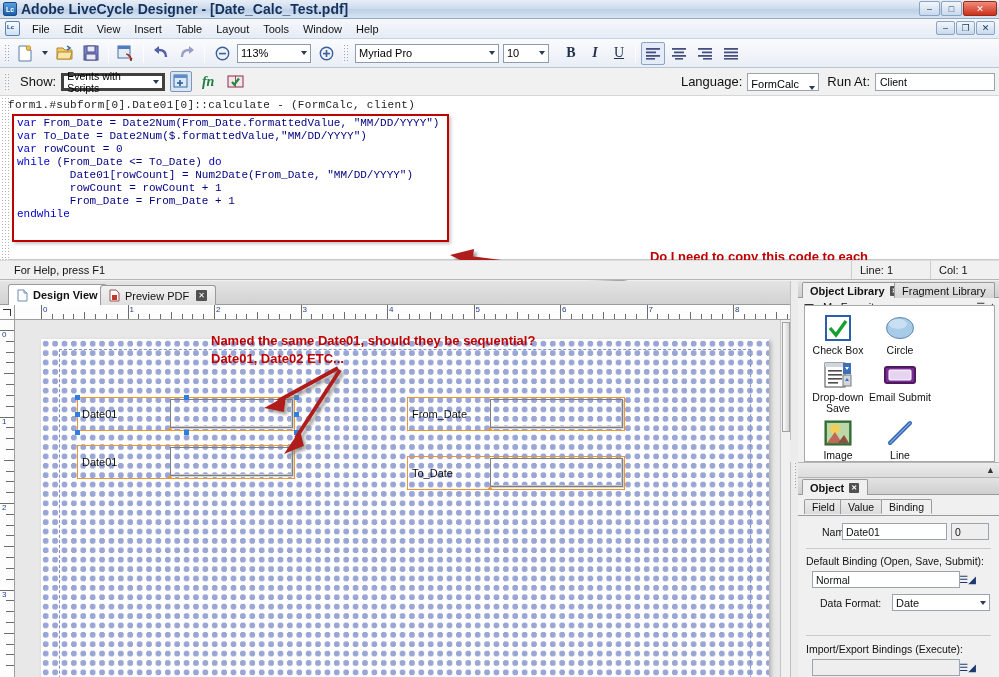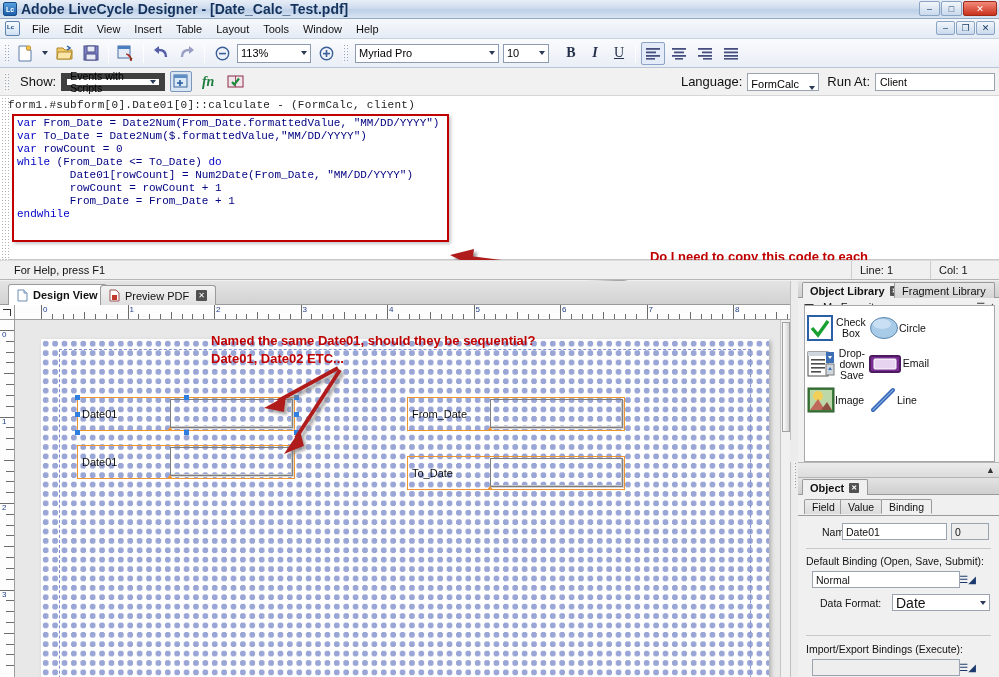--- a/index.html
+++ b/index.html
@@ -94,21 +94,21 @@
     font-family: "Liberation Serif", serif; font-size: 14px; color:#25304a; font-weight:bold; }
 
   
   .scriptbar {
     position: absolute; left: 0; top: 68px; width: 999px; height: 28px;
     background: #f1f1f1; border-bottom: 1px solid #d6d6d6;
     display: flex; align-items: center;
   }
   .lbl { font-size: 13px; color: #111; margin: 0 5px 0 8px; }
   .showcombo {
-    width: 104px; height: 18px; background: #fff; border: 6px solid #404040;
+    width: 104px; height: 18px; background: #fff; border: 3px solid #404040;
     display: flex; align-items: center; justify-content: space-between;
     padding: 0 3px; font-size: 10.5px;
   }
   .sb-btn {
     width: 22px; height: 21px; margin-left: 5px;
     display: flex; align-items: center; justify-content: center;
     border: 1px solid transparent; border-radius: 2px;
   }
   .sb-btn.pressed { border: 1px solid #7b97bd; background: #dbe6f4; }
   .rightbar { margin-left: auto; display: flex; align-items: center; padding-right: 4px; }
@@ -277,21 +277,21 @@
   }
   .tri { width: 0; height: 0; border-left: 5px solid transparent; border-right: 5px solid transparent;
     border-top: 5px solid #333; margin-right: 9px; }
   .libgrid {
     position: absolute; left: 6px; top: 24px; right: 4px; bottom: 0;
     background: #fff; border: 1px solid #a8a8a8;
     display: flex; flex-wrap: wrap; align-content: flex-start;
     padding: 5px 2px 0 2px; overflow: hidden;
   }
   .libitem {
-    width: 62px; display: flex; align-items: center;
+    width: 62px; display: flex; flex-direction: column; align-items: center;
     font-size: 10.5px; color: #111; text-align: center; margin-bottom: 2px;
   }
   .libitem .ico { height: 34px; display: flex; align-items: center; justify-content: center; }
   .libitem .lbl2 { line-height: 11px; }
 
   .objpanel { position: absolute; left: 798px; top: 462px; width: 201px; height: 215px;
      background: #f0f0f0; border-top: 1px solid #b6b6b6; }
   .subtabs { position: relative; height: 16px; margin: 4px 0 0 6px; }
   .stab {
     position: absolute; top: 0; height: 15px; padding: 0 7px;
@@ -301,21 +301,21 @@
   }
   .stab.active { background: #f0f0f0; border-bottom: 1px solid #f0f0f0; }
   .fieldrow { display: flex; align-items: center; font-size: 10.5px; color: #111; }
   .txtin {
     background: #fff; border: 1px solid #9aa3b0; height: 17px;
     display: flex; align-items: center; padding: 0 3px; font-size: 10.5px; color:#111;
   }
   .txtin.readonly { background: #eeeeee; }
   .selin {
     background: #fff; border: 1px solid #9aa3b0; height: 17px;
-    display: flex; align-items: center; justify-content: space-between; padding: 0 3px; font-size: 14px;
+    display: flex; align-items: center; justify-content: space-between; padding: 0 3px; font-size: 11px;
   }
   .listbtn { width: 15px; height: 15px; display:flex; align-items:center; justify-content:center;
     font-size: 10px; color: #1c3a6e; }
   .hrule { height: 1px; background: #c8c8c8; }
   .vscroll-canvas {
     position: absolute; left: 780px; top: 320px; width: 10px; height: 357px;
     background: #f0f0f0; border-left: 1px solid #c6c6c6;
   }
   .vscroll-thumb { position: absolute; left: 1px; top: 2px; width: 8px; height: 110px;
     background: linear-gradient(to right,#fdfdfd,#d3d3d3); border: 1px solid #a0a0a0; }

